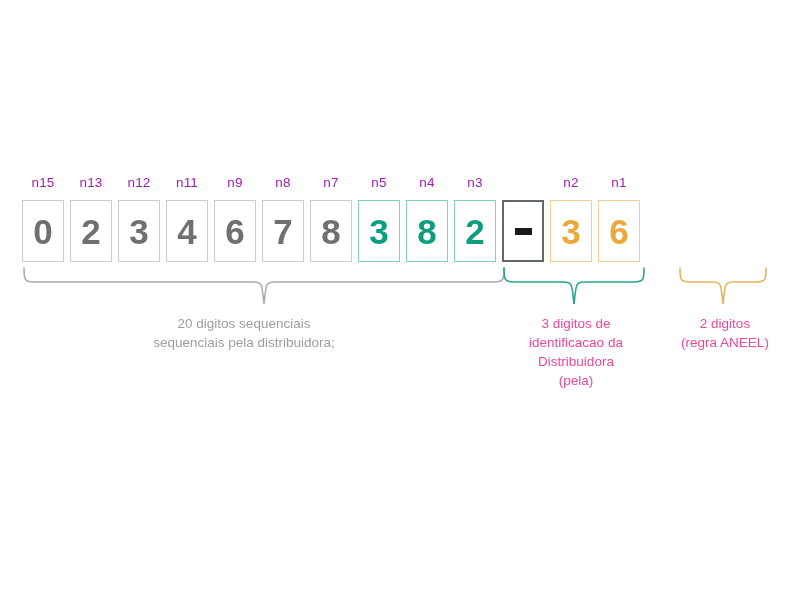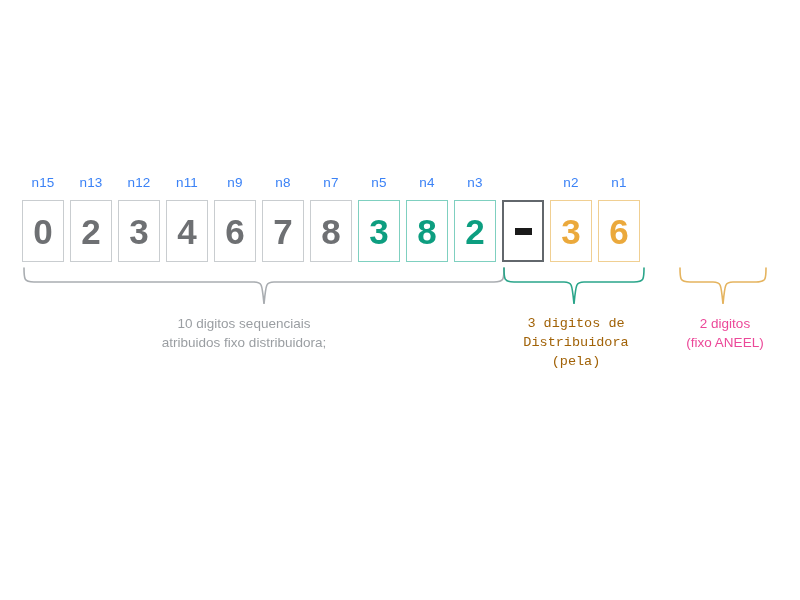--- a/index.html
+++ b/index.html
@@ -35,21 +35,21 @@
 
   .cell {
     width: 42px;
     display: flex;
     flex-direction: column;
     align-items: center;
   }
 
   .cell-label {
     font-size: 13.5px;
-    color: #3b82f6;
+    color: #a21caf;
     line-height: 1;
     height: 16px;
     letter-spacing: .2px;
   }
   .cell-label.blank { visibility: hidden; }
 
   .cell-box {
     margin-top: 8px;
     width: 42px;
     height: 62px;
@@ -83,21 +83,21 @@
   }
 
   
   .caption {
     position: absolute;
     text-align: center;
     font-size: 13.5px;
     line-height: 19px;
   }
   .caption.seq   { color: #9a9ea2; }
-  .caption.dist  { color: #a16207; font-family: Liberation Mono, monospace; }
+  .caption.dist  { color: #ec4899; }
   .caption.check { color: #ec4899; }
   .caption div { white-space: nowrap; }
 </style>
 </head>
 <body>
 
 <div id="diagram">
 
   <div class="strip">
 
@@ -179,28 +179,29 @@
 
   <svg class="brace" style="left:498px; top:266px;" width="156" height="42">
     <path d="M6,2 C6,13 6,16 16,16 L66,16 C74,16 74,18 76,38 C78,18 78,16 86,16 L136,16 C146,16 146,13 146,2" fill="none" stroke="#2aa58a" stroke-width="1.6" stroke-linecap="round"></path>
   </svg>
 
   <svg class="brace" style="left:674px; top:266px;" width="102" height="42">
     <path d="M6,2 C6,13 6,16 16,16 L39,16 C47,16 47,18 49,38 C51,18 51,16 59,16 L82,16 C92,16 92,13 92,2" fill="none" stroke="#e5b45f" stroke-width="1.6" stroke-linecap="round"></path>
   </svg>
 
   <div class="caption seq" style="left:112px; top:314px; width:264px;">
-    <div>10 digitos sequenciais</div>
-    <div>atribuidos fixo distribuidora;</div>
+    <div>20 digitos sequenciais</div>
+    <div>sequenciais pela distribuidora;</div>
   </div>
 
   <div class="caption dist" style="left:486px; top:314px; width:180px;">
     <div>3 digitos de</div>
+    <div>identificacao da</div>
     <div>Distribuidora</div>
     <div>(pela)</div>
   </div>
 
   <div class="caption check" style="left:663px; top:314px; width:124px;">
     <div>2 digitos</div>
-    <div>(fixo ANEEL)</div>
+    <div>(regra ANEEL)</div>
   </div>
 
 </div>
 
 </body></html>

